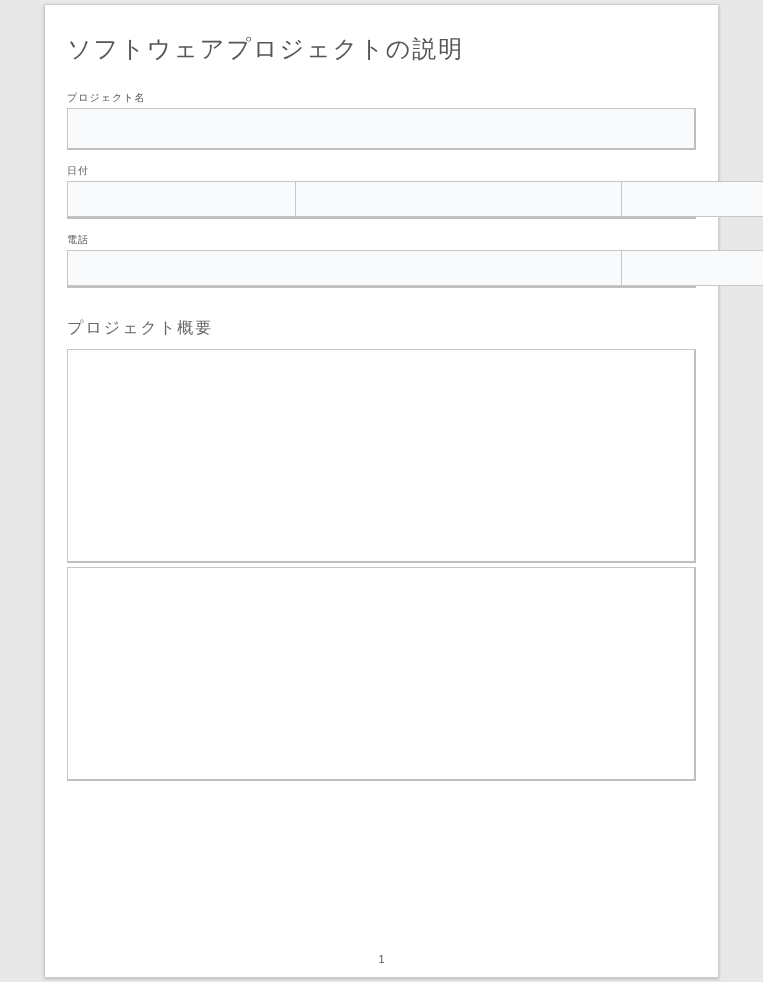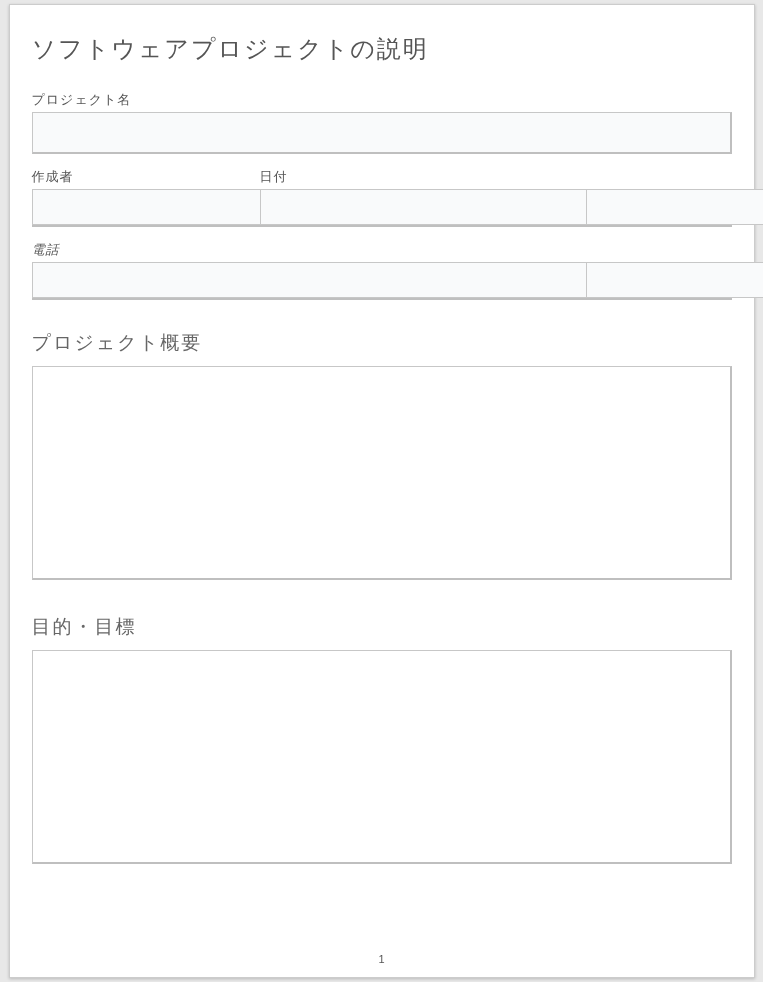--- a/index.html
+++ b/index.html
@@ -10,39 +10,39 @@
     
     body {
       background: #e8e8e8;
       font-family: "Hiragino Sans", "Hiragino Kaku Gothic ProN", "Yu Gothic", "Meiryo", sans-serif;
       display: flex;
       justify-content: center;
       padding: 4px;
     }
     
     .page {
-      width: 746px;
+      width: 675px;
       height: 974px;
       background: #ffffff;
       box-shadow: 0 1px 3px rgba(0,0,0,0.2);
       border: 1px solid #ccc;
       padding: 28px 22px 22px 22px;
       position: relative;
     }
     
     .doc-title {
       font-size: 24px;
       font-weight: 400;
       color: #555;
       letter-spacing: 2px;
       margin-bottom: 26px;
     }
     
     .field-label {
-      font-size: 13px;
+      font-size: 10px;
       color: #555;
       letter-spacing: 1px;
       margin-bottom: 3px;
       display: block;
     }
     
     .input-single {
       width: 100%;
       height: 42px;
       background: #f9fafb;
@@ -83,21 +83,21 @@
     
     .row-group .inputs .input-cell:last-child {
       border-right: 1px solid #c7c7c7;
     }
     
     .row-group .inputs .input-cell + .input-cell {
       border-left: 1px solid #c7c7c7;
     }
     
     .section-heading {
-      font-size: 19px;
+      font-size: 16px;
       font-weight: 300;
       color: #666;
       letter-spacing: 2px;
       margin-top: 30px;
       margin-bottom: 10px;
     }
     
     .textarea-large {
       width: 100%;
       height: 214px;
@@ -119,41 +119,38 @@
       transform: translateX(-50%);
       font-size: 11px;
       color: #555;
     }
     
     .col-author { flex: 0 0 228px; }
     .col-title { flex: 0 0 326px; }
     .col-date { flex: 0 0 158px; }
     
     .col-email { flex: 0 0 554px; }
-    .col-phone { flex: 0 0 158px; font-style: italic; }
+    .col-phone { flex: 0 0 158px; }
   </style>
 </head>
 <body>
 
 <div class="page">
 
   <h1 class="doc-title">ソフトウェアプロジェクトの説明</h1>
 
   
   <div class="row-single" style="margin-bottom:14px;">
     <label class="field-label">プロジェクト名</label>
     <input type="text" class="input-single" value="" style="">
   </div>
 
   
   <div class="row-group">
     <div class="labels">
-      <div class="col-author">
-          <label class="field-label">作成者</label>
-        </div>
       <div class="col-date">
           <label class="field-label">日付</label>
         </div>
     </div>
     <div class="inputs">
       <input type="text" class="input-cell col-author" value="" style="">
       <input type="text" class="input-cell col-title" value="" style="">
       <input type="text" class="input-cell col-date" value="" style="">
     </div>
   </div>
@@ -169,18 +166,17 @@
       <input type="text" class="input-cell col-email" value="" style="">
       <input type="text" class="input-cell col-phone" value="" style="">
     </div>
   </div>
 
   
   <h2 class="section-heading">プロジェクト概要</h2>
   <textarea class="textarea-large" style=""></textarea>
 
   
-  <h2 class="section-heading">目的・目標</h2>
   <textarea class="textarea-large" style=""></textarea>
 
   <div class="page-number">1</div>
 
 </div>
 
 </body></html>

